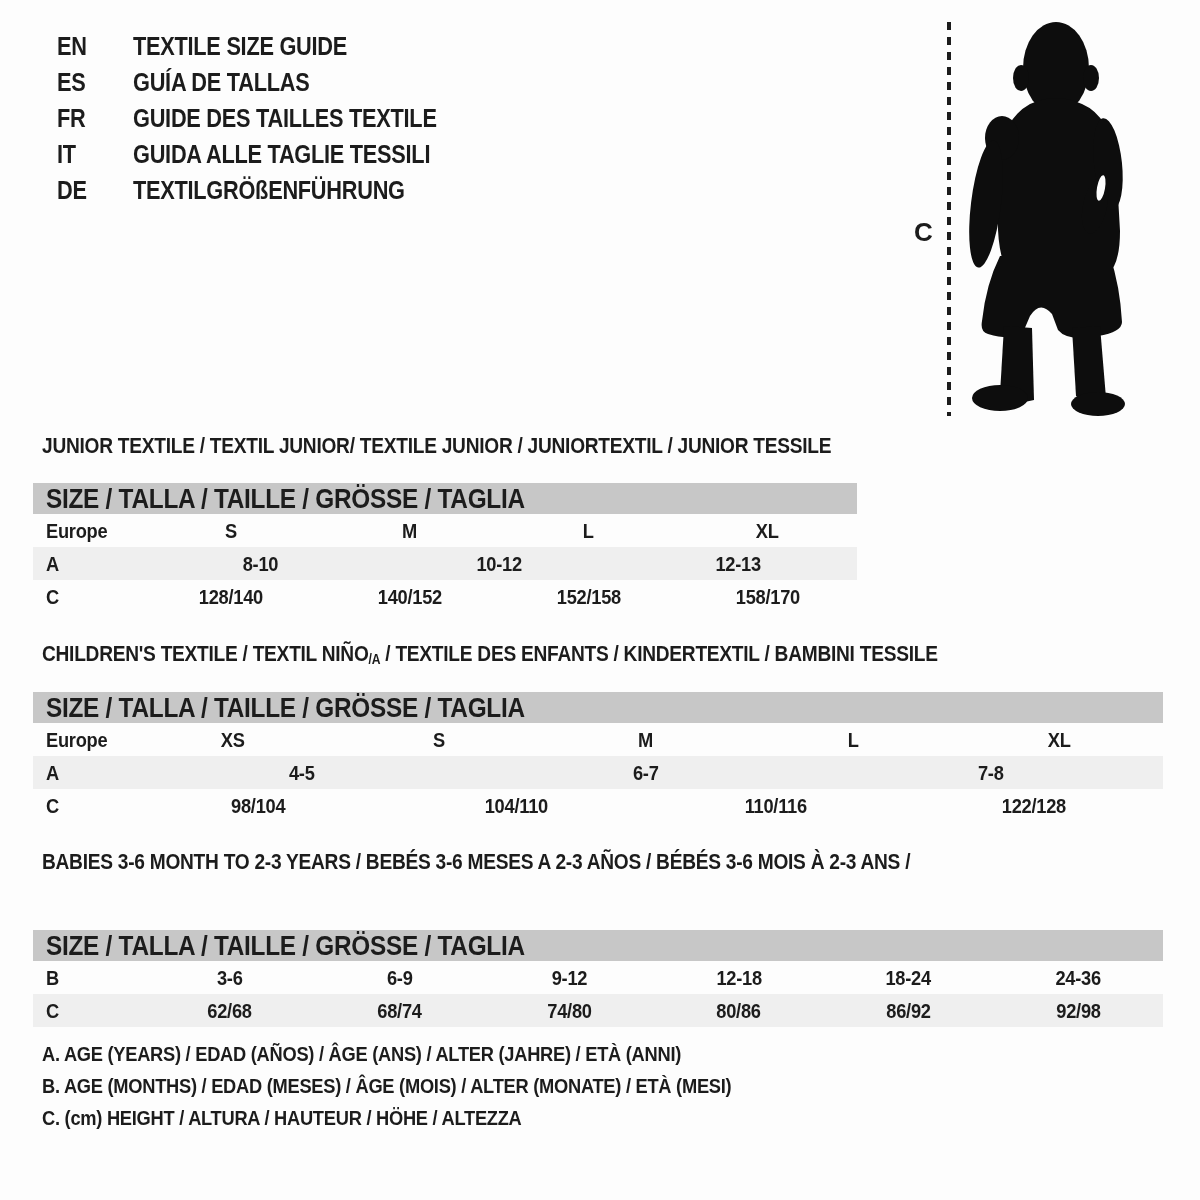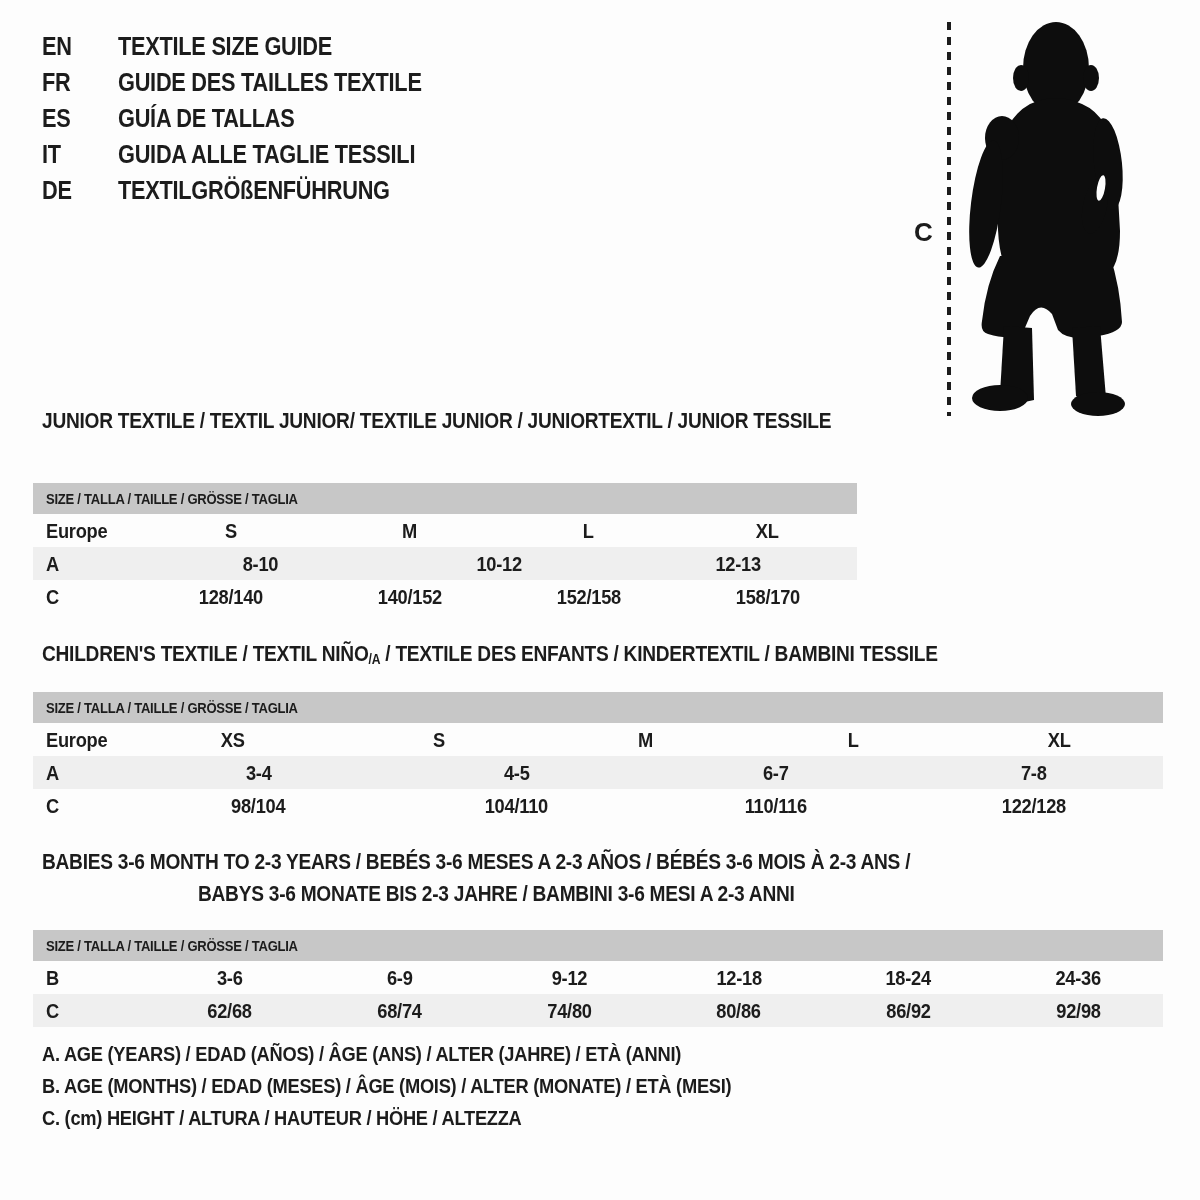--- a/index.html
+++ b/index.html
@@ -18,62 +18,62 @@
     font-family:"Liberation Sans", sans-serif;
     font-weight:bold;
     overflow:hidden;
   }
   
   .sqz{display:inline-block;transform:scaleX(.87);transform-origin:0 50%;white-space:nowrap;letter-spacing:-.3px;}
   .sqz-c{display:inline-block;transform:scaleX(.87);transform-origin:50% 50%;white-space:nowrap;letter-spacing:-.3px;}
 
   
   .lang-header{position:absolute;left:42px;top:28px;}
-  .lang-row{height:36px;line-height:36px;font-size:25px;}
+  .lang-row{height:36px;line-height:36px;font-size:25px;margin-left:15px;}
   .lang-code{display:inline-block;width:76px;vertical-align:top;}
 
   
   .c-label{position:absolute;left:914px;top:217px;font-size:26px;}
   .dash-line{
     position:absolute;left:947px;top:22px;width:4px;height:394px;
     background:repeating-linear-gradient(to bottom,var(--ink) 0 8px,transparent 8px 15px);
   }
   .toddler{position:absolute;left:968px;top:16px;}
 
   
   .sec-title{position:absolute;left:42px;font-size:22px;line-height:24px;}
   .sec-title.two-line{line-height:32px;}
   .subA{font-size:14px;position:relative;top:3px;}
 
   
   .table{position:absolute;}
-  .band{height:31px;line-height:31px;background:var(--band_gray);padding-left:13px;font-size:15px;}
+  .band{height:31px;line-height:31px;background:var(--band_gray);padding-left:13px;font-size:28px;}
   .trow{display:flex;height:33px;line-height:33px;font-size:21px;}
   .trow.stripe{background:var(--stripe_gray);}
   .cell.lbl{padding-left:13px;text-align:left;flex:0 0 auto;}
   .cell.val{flex:1 1 0;text-align:center;}
 
   
   .legend{position:absolute;left:42px;top:1038px;font-size:21px;}
   .legend-line{height:32px;line-height:32px;}
 </style>
 </head>
 <body>
 
 <div class="page">
 
   <div class="lang-header">
     <div class="lang-row">
       <span class="lang-code"><span class="sqz">EN</span></span><span class="sqz">TEXTILE SIZE GUIDE</span>
     </div>
     <div class="lang-row">
+      <span class="lang-code"><span class="sqz">ES</span></span><span class="sqz">GUÍA DE TALLAS</span>
+    </div>
+    <div class="lang-row">
       <span class="lang-code"><span class="sqz">FR</span></span><span class="sqz">GUIDE DES TAILLES TEXTILE</span>
-    </div>
-    <div class="lang-row">
-      <span class="lang-code"><span class="sqz">ES</span></span><span class="sqz">GUÍA DE TALLAS</span>
     </div>
     <div class="lang-row">
       <span class="lang-code"><span class="sqz">IT</span></span><span class="sqz">GUIDA ALLE TAGLIE TESSILI</span>
     </div>
     <div class="lang-row">
       <span class="lang-code"><span class="sqz">DE</span></span><span class="sqz">TEXTILGRÖßENFÜHRUNG</span>
     </div>
   </div>
 
   <span class="c-label">C</span>
@@ -99,21 +99,21 @@
       <path d="M 36 310 L 32 378 Q 44 390 66 384 L 64 312 Z"></path>
       <path d="M 104 312 L 108 380 Q 120 390 138 382 L 132 310 Z"></path>
 
       <ellipse cx="32" cy="382" rx="28" ry="13"></ellipse>
       <ellipse cx="130" cy="388" rx="27" ry="12"></ellipse>
 
       <ellipse cx="133" cy="172" rx="4" ry="13" fill="#fdfdfd" transform="rotate(10 133 172)"></ellipse>
     </g>
   </svg>
 
-  <div class="sec-title" style="top:409px;text-align:center;">
+  <div class="sec-title" style="top:434px;text-align:center;">
     <span class="sqz">JUNIOR TEXTILE / TEXTIL JUNIOR/ TEXTILE JUNIOR / JUNIORTEXTIL / JUNIOR TESSILE</span>
   </div>
 
   <div class="table" style="left:33px;top:483px;width:824px;">
     <div class="band">
       <span class="sqz">SIZE / TALLA / TAILLE / GRÖSSE / TAGLIA</span>
     </div>
     <div class="trow">
       <div class="cell lbl" style="width:108px;"><span class="sqz">Europe</span></div>
       <div class="cell val"><span class="sqz-c">S</span></div>
@@ -147,37 +147,35 @@
     <div class="trow">
       <div class="cell lbl" style="width:96px;"><span class="sqz">Europe</span></div>
       <div class="cell val"><span class="sqz-c">XS</span></div>
       <div class="cell val"><span class="sqz-c">S</span></div>
       <div class="cell val"><span class="sqz-c">M</span></div>
       <div class="cell val"><span class="sqz-c">L</span></div>
       <div class="cell val"><span class="sqz-c">XL</span></div>
     </div>
     <div class="trow stripe">
       <div class="cell lbl" style="width:96px;"><span class="sqz">A</span></div>
-      <div class="cell val"><span class="sqz-c">3-4</span></div>
       <div class="cell val"><span class="sqz-c">4-5</span></div>
       <div class="cell val"><span class="sqz-c">6-7</span></div>
       <div class="cell val"><span class="sqz-c">7-8</span></div>
     </div>
     <div class="trow">
       <div class="cell lbl" style="width:96px;"><span class="sqz">C</span></div>
       <div class="cell val"><span class="sqz-c">98/104</span></div>
       <div class="cell val"><span class="sqz-c">104/110</span></div>
       <div class="cell val"><span class="sqz-c">110/116</span></div>
       <div class="cell val"><span class="sqz-c">122/128</span></div>
     </div>
   </div>
 
   <div class="sec-title two-line" style="top:846px;text-align:center;">
     <div><span class="sqz">BABIES 3-6 MONTH TO 2-3 YEARS / BEBÉS 3-6 MESES A 2-3 AÑOS / BÉBÉS 3-6 MOIS À 2-3 ANS /</span></div>
-    <div><span class="sqz">BABYS 3-6 MONATE BIS 2-3 JAHRE / BAMBINI 3-6 MESI A 2-3 ANNI</span></div>
   </div>
 
   <div class="table" style="left:33px;top:930px;width:1130px;">
     <div class="band">
       <span class="sqz">SIZE / TALLA / TAILLE / GRÖSSE / TAGLIA</span>
     </div>
     <div class="trow">
       <div class="cell lbl" style="width:112px;"><span class="sqz">B</span></div>
       <div class="cell val"><span class="sqz-c">3-6</span></div>
       <div class="cell val"><span class="sqz-c">6-9</span></div>

